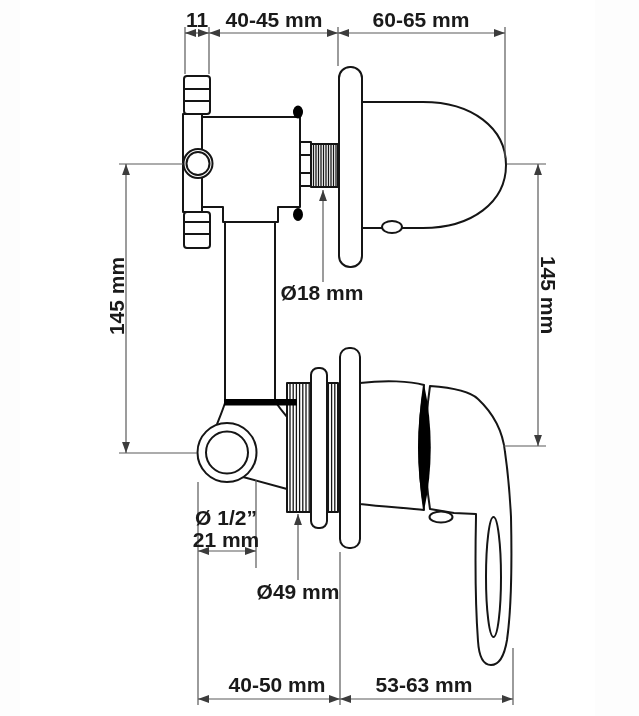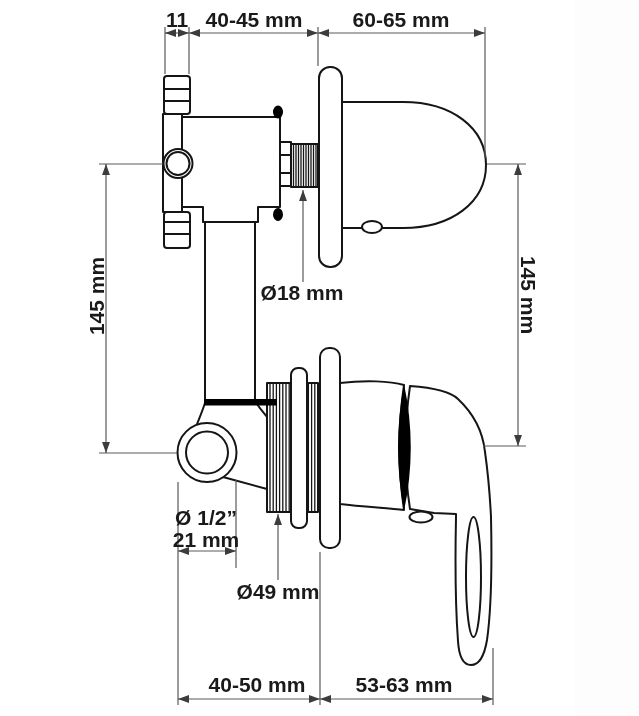--- a/index.html
+++ b/index.html
@@ -1,16 +1,16 @@
 <!DOCTYPE html>
 <html><head>
 <meta charset="utf-8">
 <style>
   html,body{margin:0;padding:0;background:#fdfdfd;}
-  .stage{width:575px;height:716px;background:#ffffff;position:relative;overflow:hidden;}
+  .stage{width:575px;height:716px;background:#ffffff;position:relative;overflow:hidden;margin-left:20px;}
   svg{display:block;}
   text{font-family:"Liberation Sans","DejaVu Sans",sans-serif;font-size:21px;font-weight:600;fill:#1a1a1a;}
 </style>
 </head>
 <body>
 
 <div class="stage">
 <svg width="639" height="716" viewBox="0 0 639 716">
   <defs>
     <marker id="arr" viewBox="0 0 10 10" refX="9.5" refY="5" markerWidth="10" markerHeight="10" orient="auto-start-reverse">

